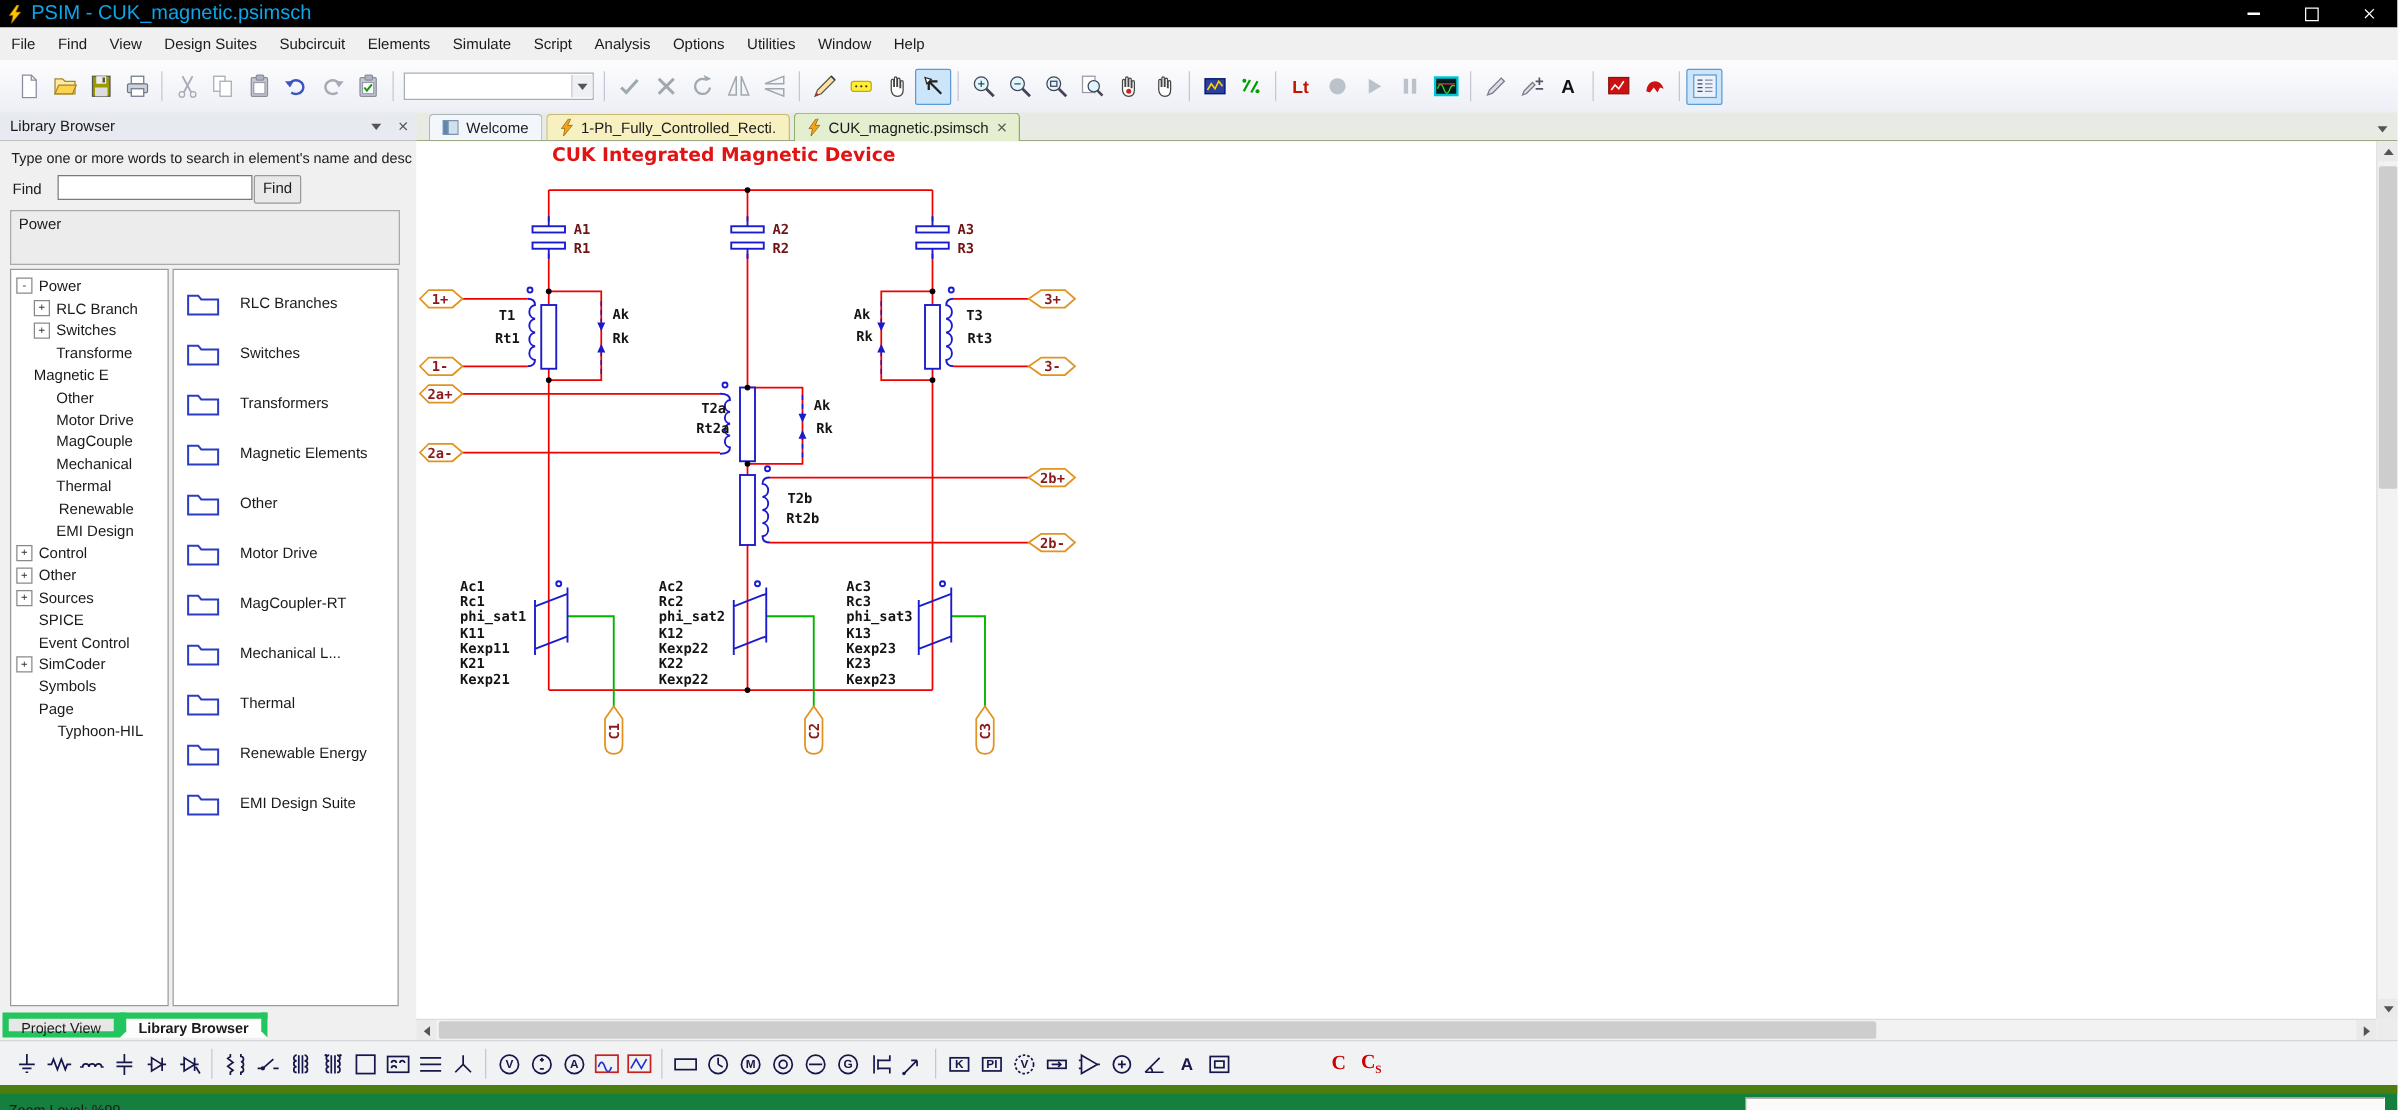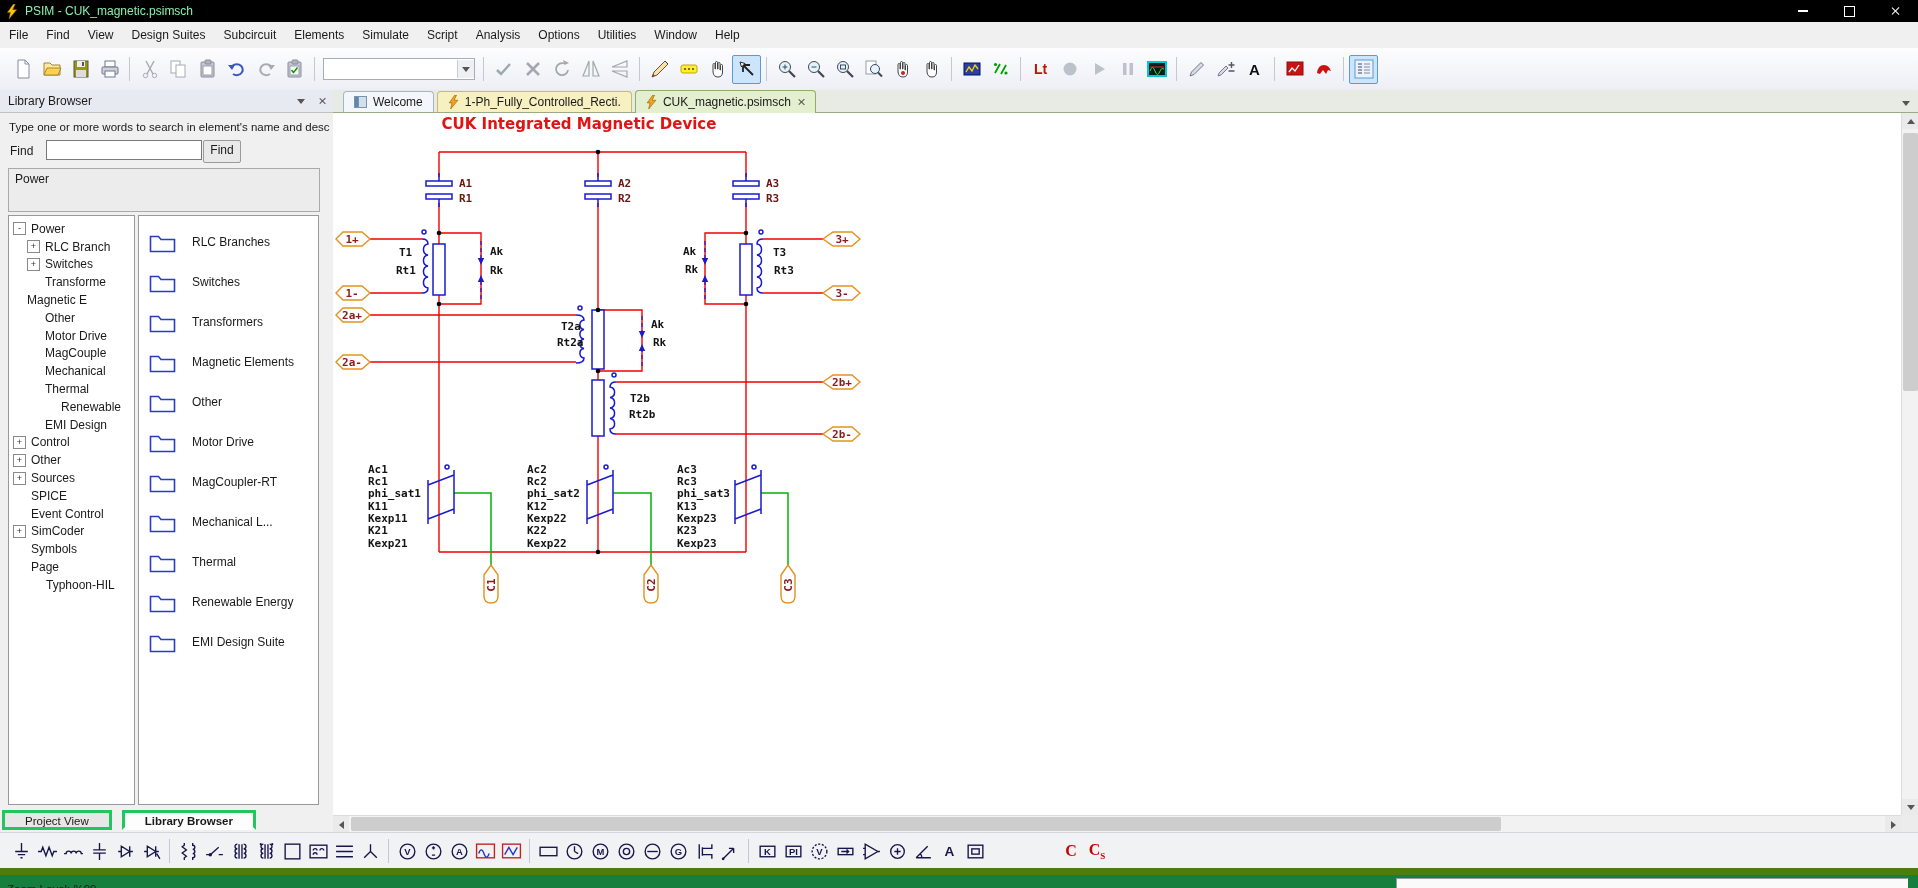--- a/index.html
+++ b/index.html
@@ -1,21 +1,21 @@
 <!DOCTYPE html>
 <html><head>
 <meta charset="utf-8">
 <style>
   html,body{margin:0;padding:0;overflow:hidden}
   body{width:1918px;height:888px;position:relative;background:#f0f0f0;
        font-family:"Liberation Sans",sans-serif;font-size:12px;color:#1a1a1a}
 
   
-  .titlebar{position:absolute;top:0;left:0;right:0;height:22px;background:#000;color:#86efac;
-            display:flex;align-items:center;font-size:12px}
+  .titlebar{position:absolute;top:0;left:0;right:0;height:22px;background:#000;color:#0ea5e9;
+            display:flex;align-items:center;font-size:16px}
   .titlebar .appicon{margin:0 7px 0 6px;display:flex}
   .winbtns{margin-left:auto;display:flex;height:100%}
   .winbtn{width:46px;height:100%;display:flex;align-items:center;justify-content:center}
   .mini{width:10px;height:2px;background:#fff}
   .maxi{width:9px;height:9px;border:1px solid #fff}
   .xi{position:relative;width:10px;height:10px}
   .xi::before,.xi::after{content:"";position:absolute;left:4.5px;top:0;width:1.4px;height:10px;background:#fff}
   .xi::before{transform:rotate(45deg)}.xi::after{transform:rotate(-45deg)}
   .xi.dark::before,.xi.dark::after{background:#555;height:8px}
   .xi.dark{width:8px;height:8px}
@@ -68,21 +68,21 @@
              border:1px solid #999;box-sizing:border-box;overflow:hidden;padding-top:4px}
   .trow{height:17.8px;display:flex;align-items:center;white-space:nowrap;overflow:hidden}
   .exp{width:11px;height:11px;border:1px solid #898989;background:#fff;color:#333;
        font:9px/9px "Liberation Sans",sans-serif;display:inline-flex;align-items:center;justify-content:center;margin-right:5px;flex:none}
   .exp:empty{visibility:hidden}
   .folderpanel{position:absolute;top:102px;left:138px;width:181px;height:590px;background:#fff;
                border:1px solid #999;box-sizing:border-box;overflow:hidden;padding-top:6px}
   .frow{height:40px;display:flex;align-items:center;white-space:nowrap}
   .frow svg{width:27px;height:21px;margin:0 16px 0 10px;flex:none}
   .paneltabs{position:absolute;bottom:2px;left:2px;display:flex;height:20px}
-  .ptab{padding:2px 20px;border:3px solid #22c55e;background:#e7e7e7;font-size:11.5px;margin-right:10px}
+  .ptab{padding:2px 10px;border:5px solid #22c55e;background:#e7e7e7;font-size:11.5px;margin-right:0}
   .ptab.active{background:#fdfdfd;font-weight:bold;border-bottom-color:#fdfdfd}
 
   
   .canvas{position:absolute;top:113px;left:333px;width:1585px;height:719px;background:#fff;box-sizing:border-box}
   .schwrap{position:absolute;top:0;left:0;right:17px;bottom:17px;overflow:hidden}
   .vscroll{position:absolute;top:0;right:0;width:17px;height:702px;background:#f2f2f2;border-left:1px solid #ddd;box-sizing:border-box}
   .vscroll .sb{position:absolute;left:0;width:17px;height:16px;display:flex;align-items:center;justify-content:center;background:#eaeaea}
   .vthumb{position:absolute;left:1px;top:20px;width:15px;height:258px;background:#cdcdcd;border-radius:2px}
   .hscroll{position:absolute;left:0;top:702px;width:1568px;height:17px;background:#f2f2f2;border-top:1px solid #ddd;box-sizing:border-box}
   .hscroll .sb{position:absolute;top:0;width:16px;height:17px;display:flex;align-items:center;justify-content:center;background:#eaeaea}
@@ -485,21 +485,21 @@
         <span>MagCouple</span>
       </div>
     <div class="trow" style="padding-left:18px">
         <span class="exp"></span>
         <span>Mechanical</span>
       </div>
     <div class="trow" style="padding-left:18px">
         <span class="exp"></span>
         <span>Thermal</span>
       </div>
-    <div class="trow" style="padding-left:34px">
+    <div class="trow" style="padding-left:20px">
         <span class="exp"></span>
         <span>Renewable</span>
       </div>
     <div class="trow" style="padding-left:18px">
         <span class="exp"></span>
         <span>EMI Design</span>
       </div>
     <div class="trow" style="padding-left:4px">
         <span class="exp">+</span>
         <span>Control</span>

